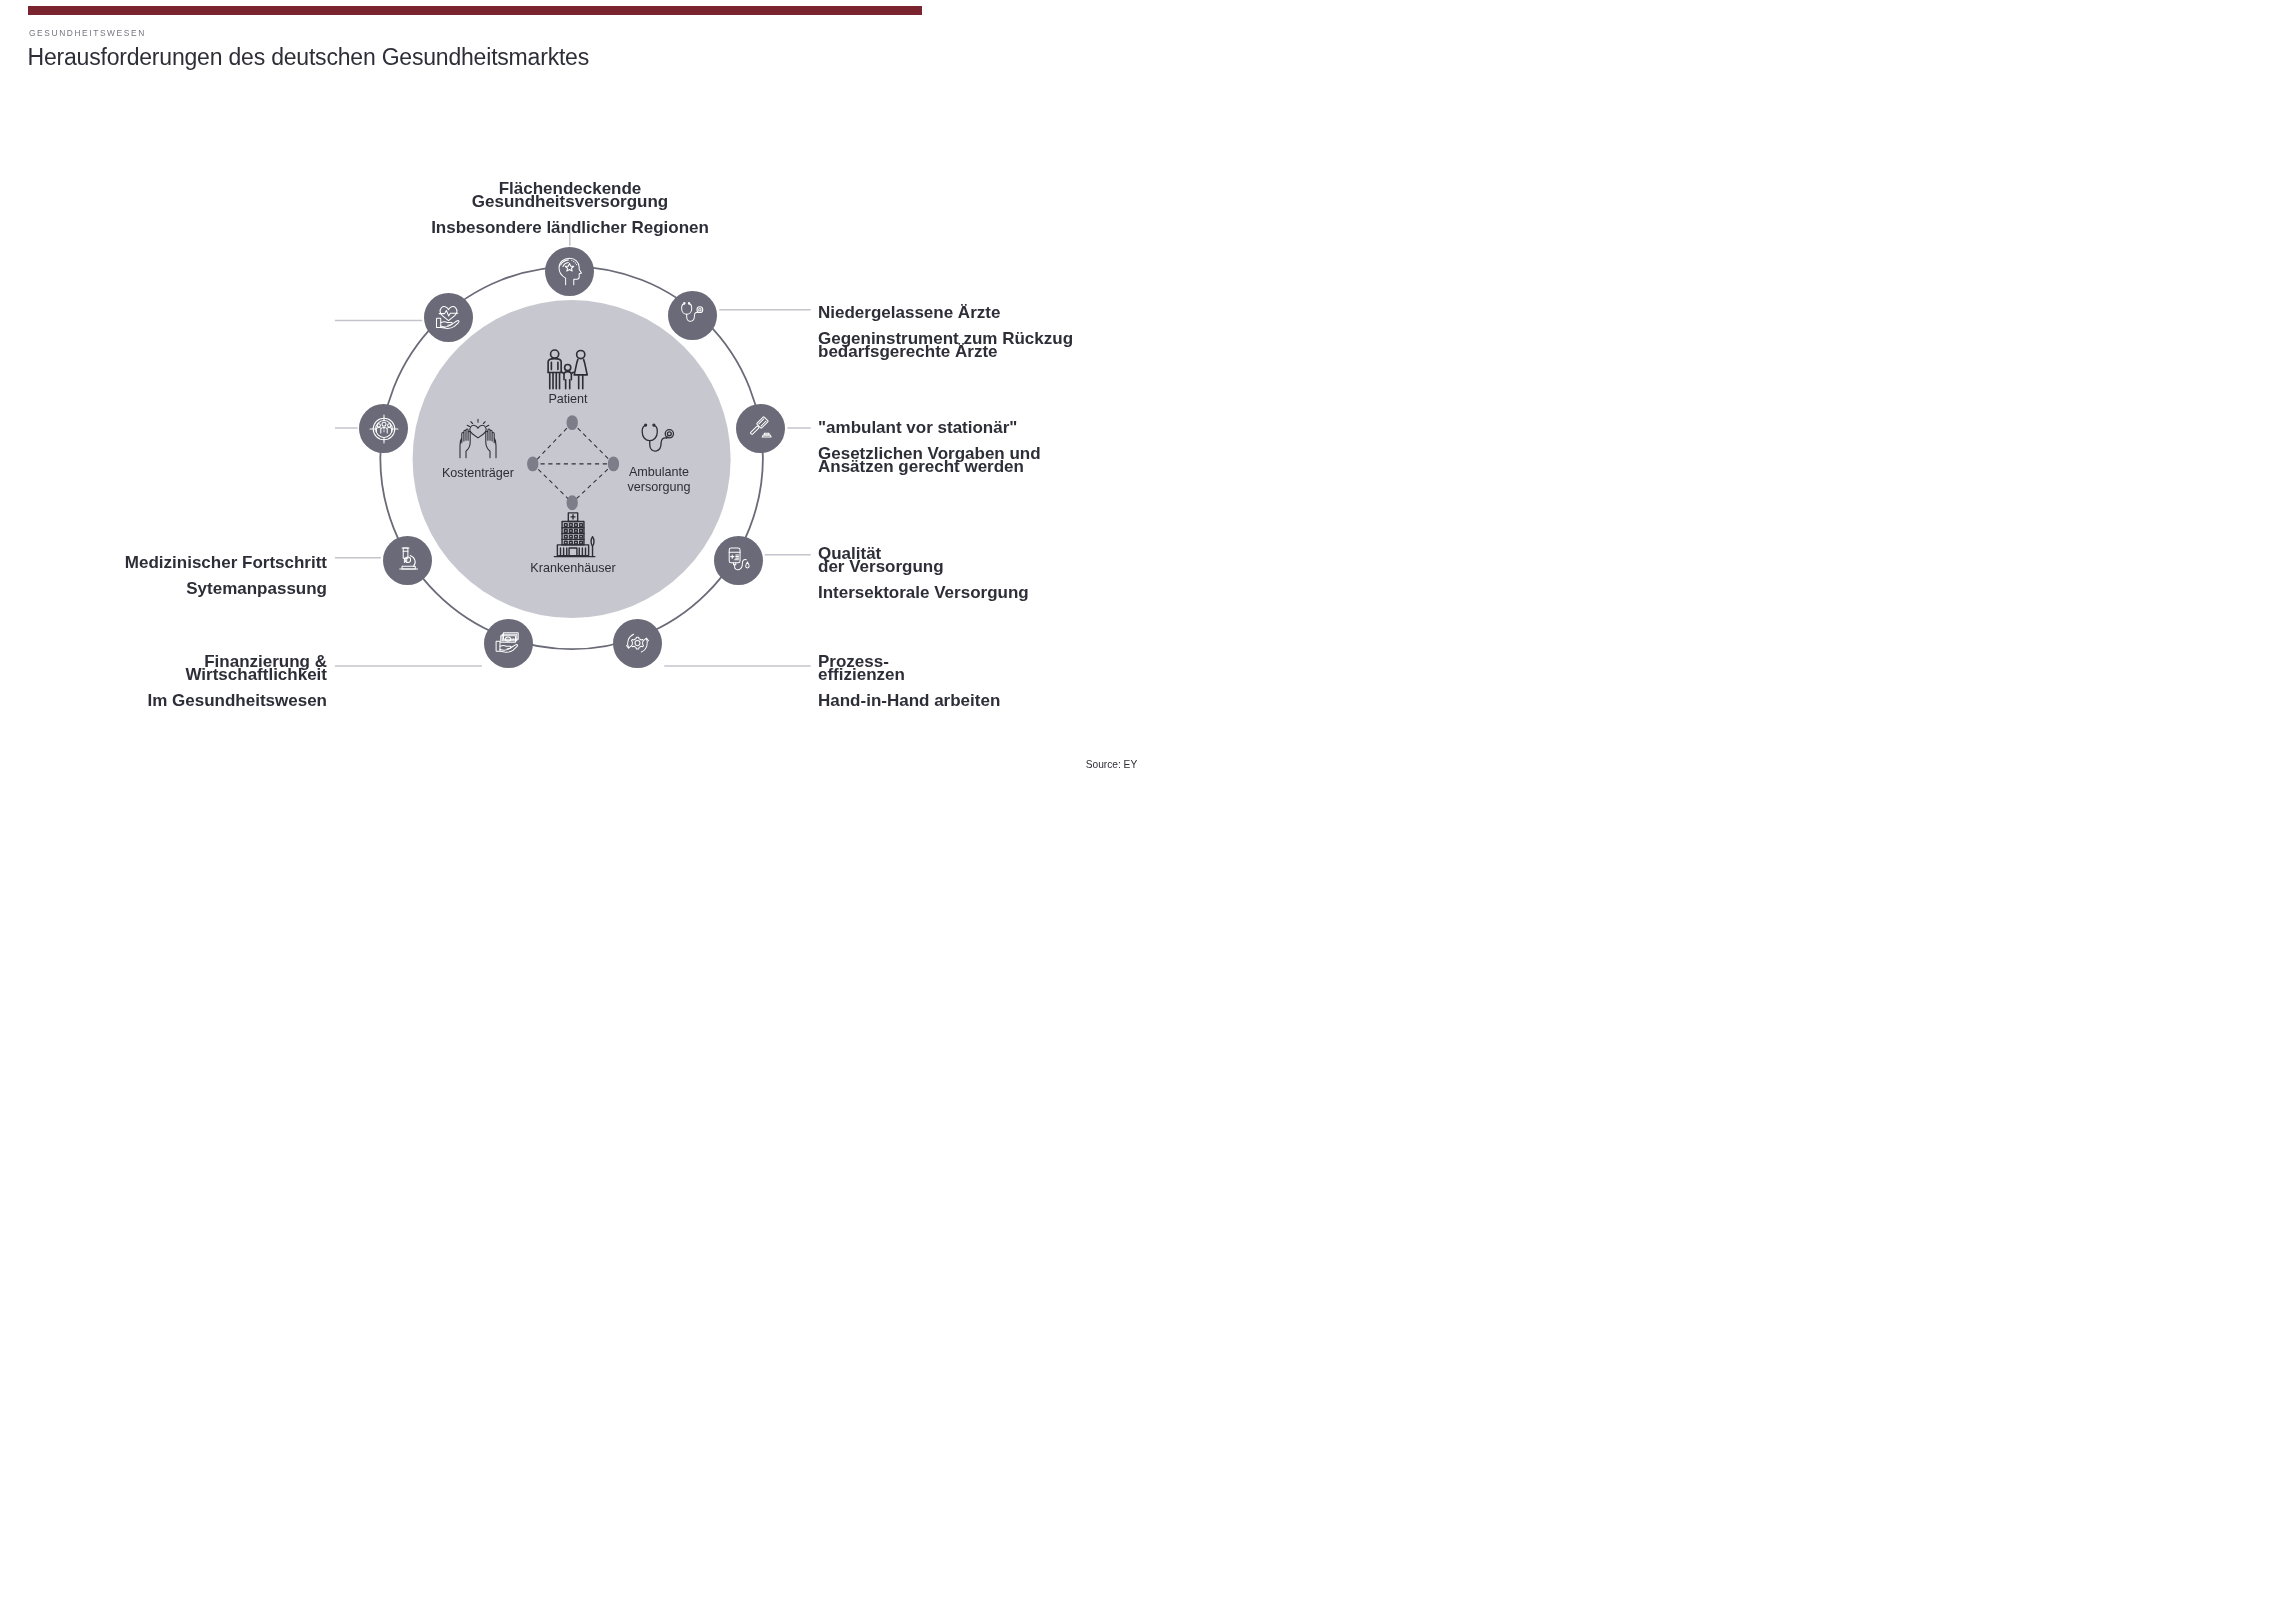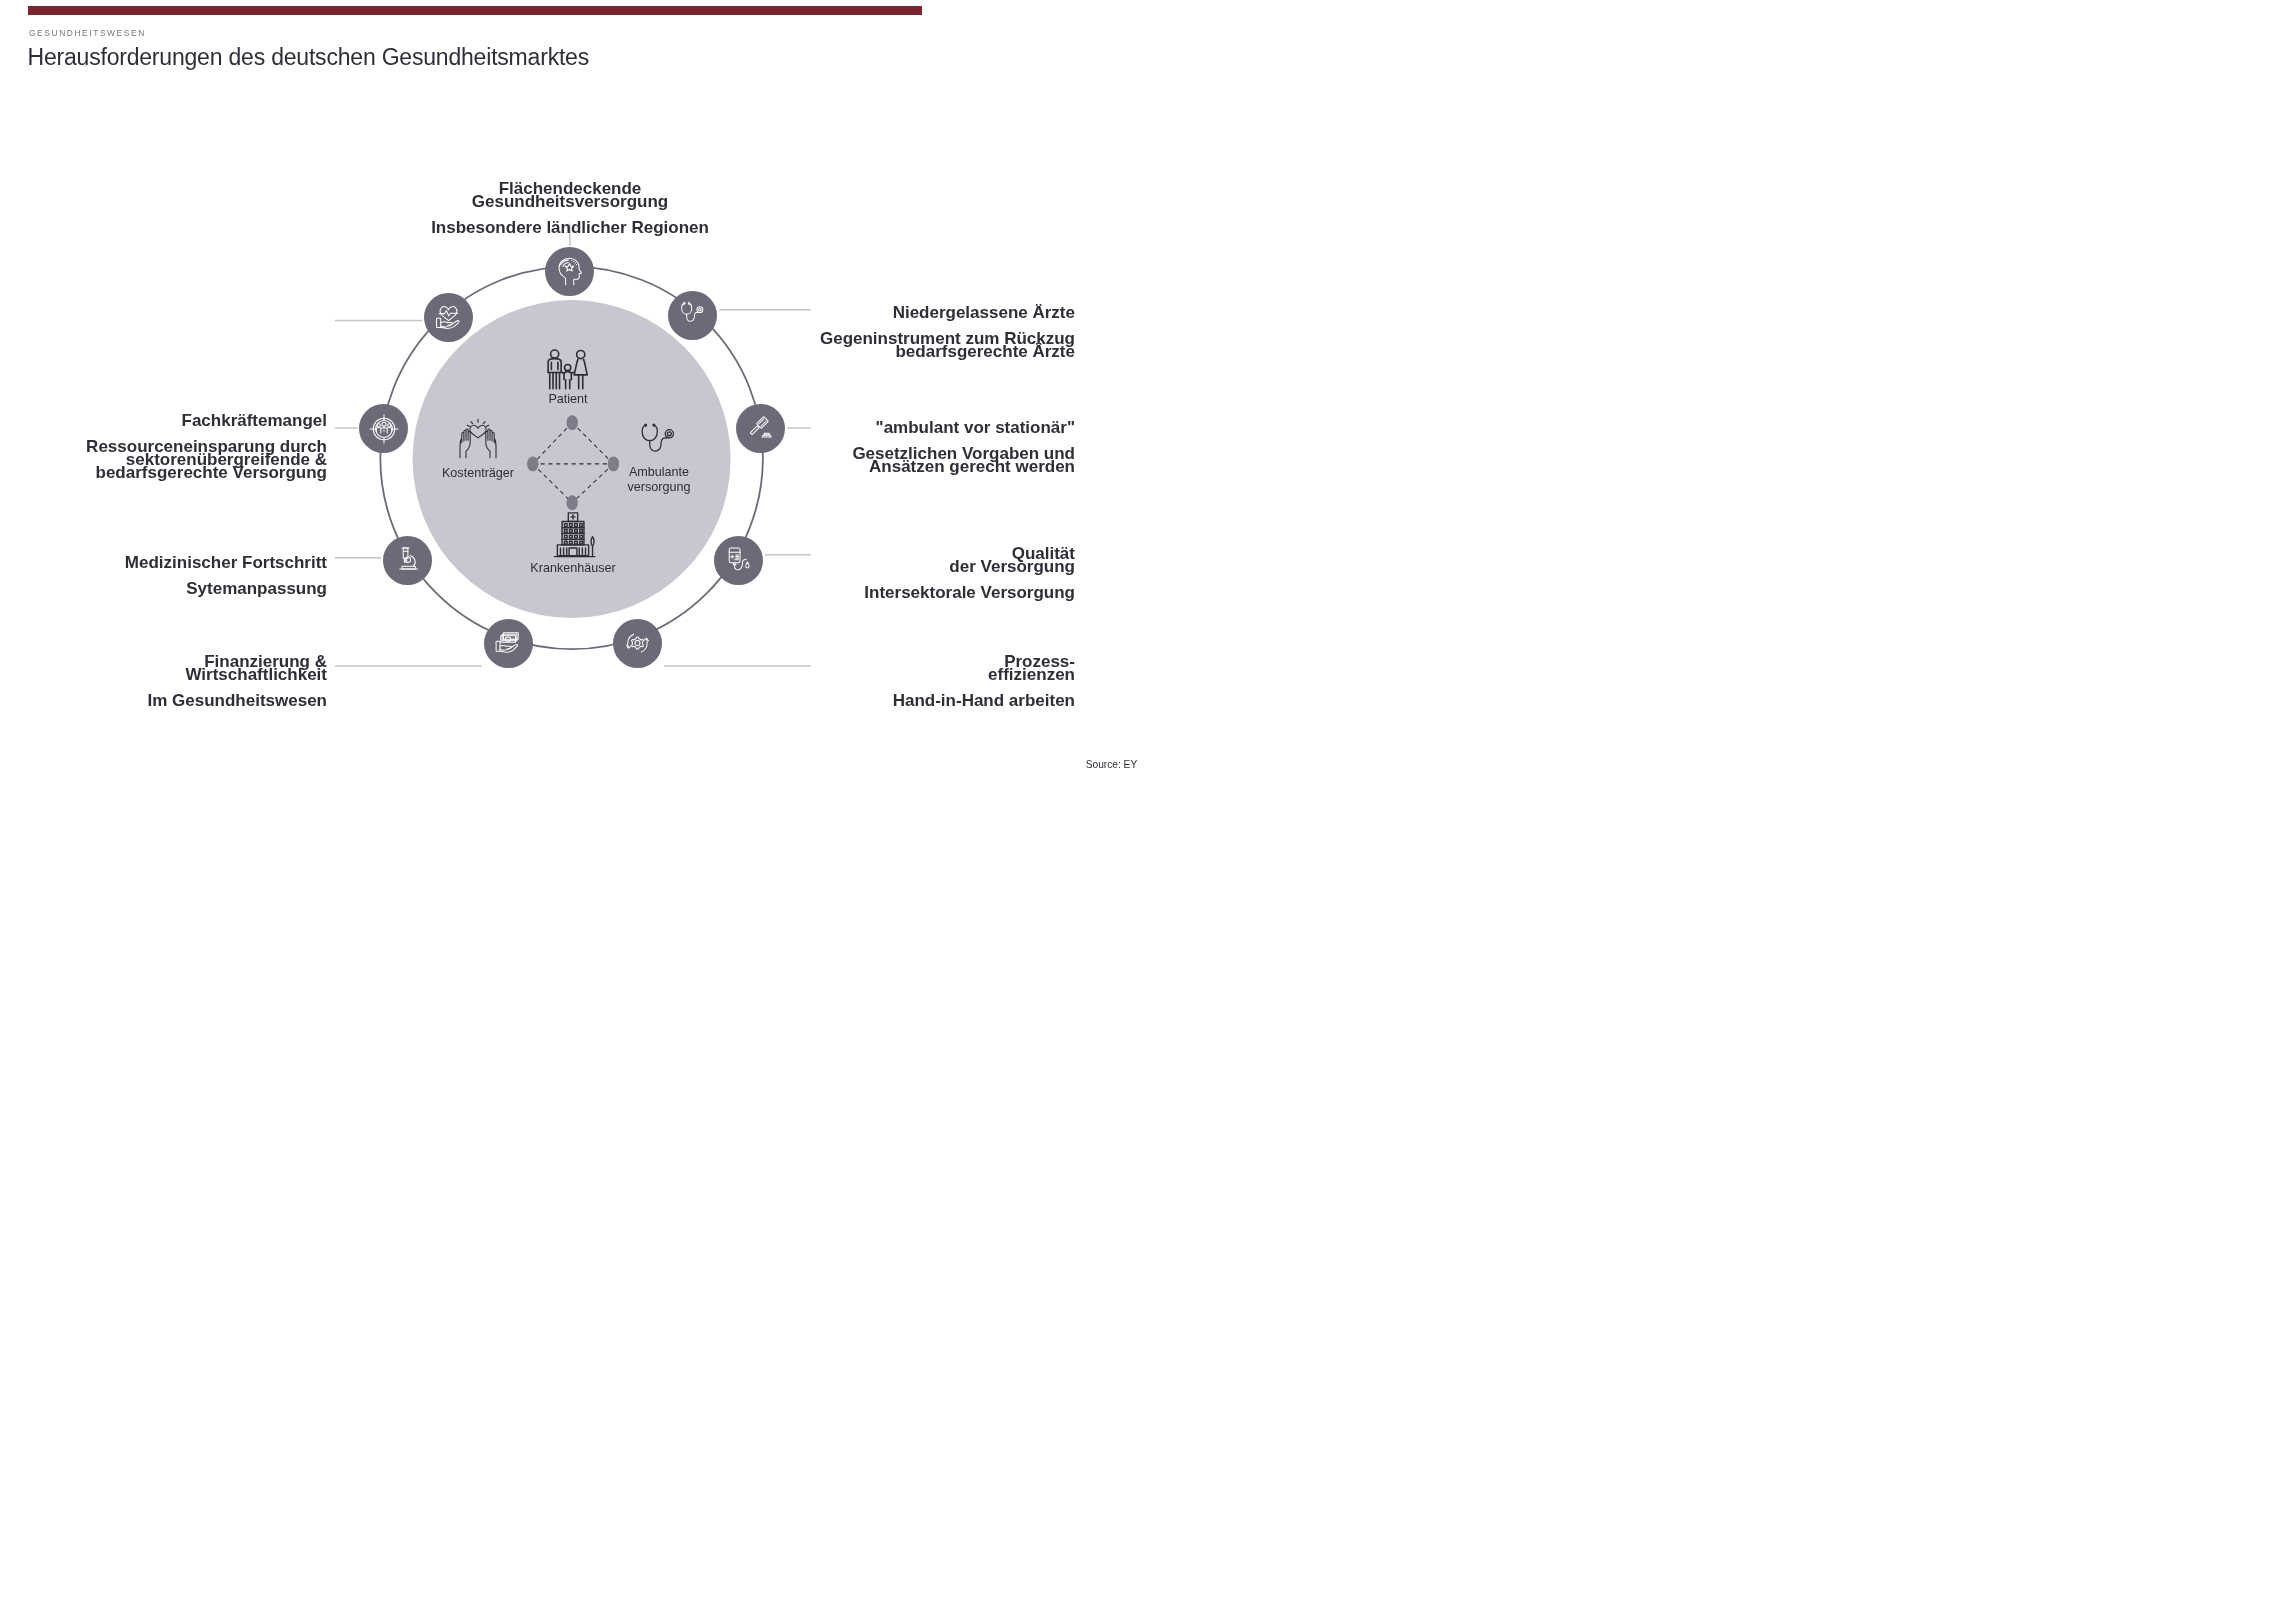--- a/index.html
+++ b/index.html
@@ -20,21 +20,21 @@
   }
   .icon-circle svg{stroke:#ffffff;fill:none;stroke-width:2.6;stroke-linecap:round;stroke-linejoin:round;}
 
   .inner-icon{position:absolute;display:flex;align-items:center;justify-content:center;}
   .inner-icon svg{stroke:#2e2e38;fill:none;stroke-width:2;stroke-linecap:round;stroke-linejoin:round;}
 
   .label-block{position:absolute;white-space:pre-line;font-size:17px;line-height:13px;color:#2e2e38;}
   .label-block .lb-h{font-weight:700;white-space:pre-line;}
   .label-block .lb-d{font-weight:700;white-space:pre-line;}
   .align-r{text-align:right;width:251px;}
-  .align-l{text-align:right;width:257px;}
+  .align-l{text-align:left;width:257px;}
   .align-c{text-align:center;width:478px;}
 
   .center-label{
     position:absolute;font-size:12.6px;font-weight:400;color:#2e2e38;
     text-align:center;white-space:pre-line;line-height:15px;width:132px;
   }
 </style>
 </head>
 <body>
 
@@ -258,26 +258,20 @@
   </div>
   <div class="center-label" style="left:507px;top:561px;">Krankenhäuser</div>
 
   <div class="label-block align-c" style="left:331px;top:169px;">
     <div class="lb-h">Flächendeckende
 Gesundheitsversorgung</div>
     <div class="lb-d">Insbesondere ländlicher Regionen</div>
   </div>
 
 
-  <div class="label-block align-r" style="right:821px;top:401px;">
-    <div class="lb-h">Fachkräftemangel</div>
-    <div class="lb-d">Ressourceneinsparung durch
-sektorenübergreifende &amp;
-bedarfsgerechte Versorgung</div>
-  </div>
 
   <div class="label-block align-r" style="right:821px;top:543px;">
     <div class="lb-h">Medizinischer Fortschritt</div>
     <div class="lb-d">Sytemanpassung</div>
   </div>
 
   <div class="label-block align-r" style="right:821px;top:642px;">
     <div class="lb-h">Finanzierung &amp;
 Wirtschaftlichkeit</div>
     <div class="lb-d">Im Gesundheitswesen</div>

